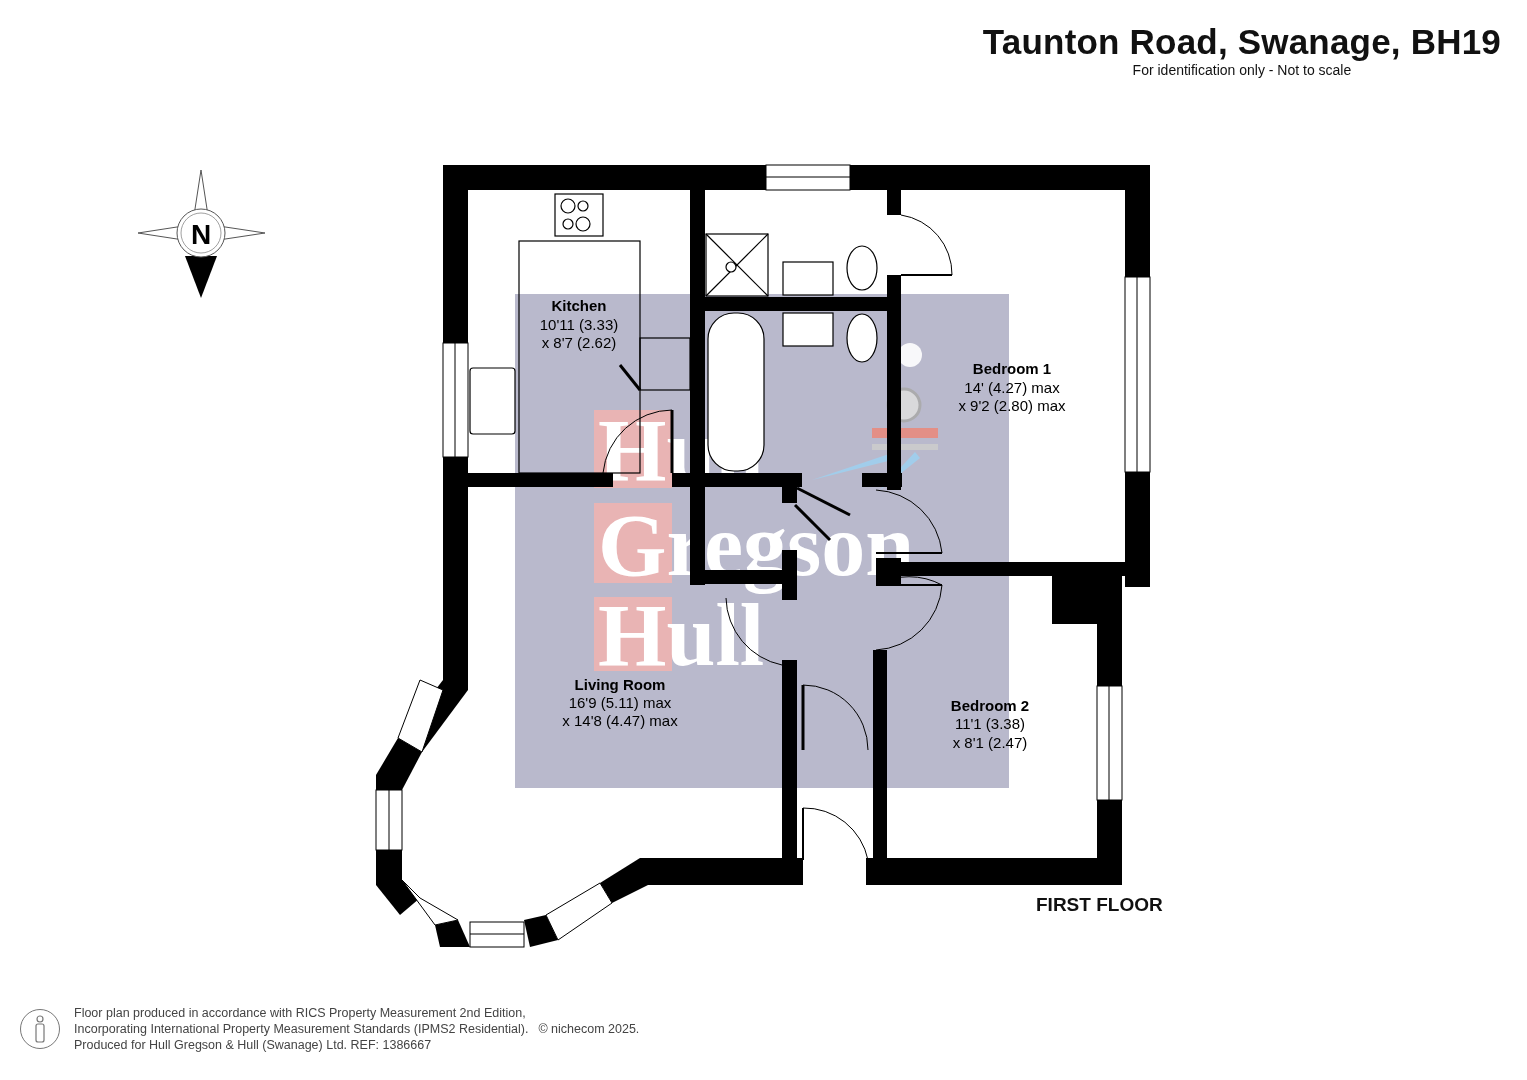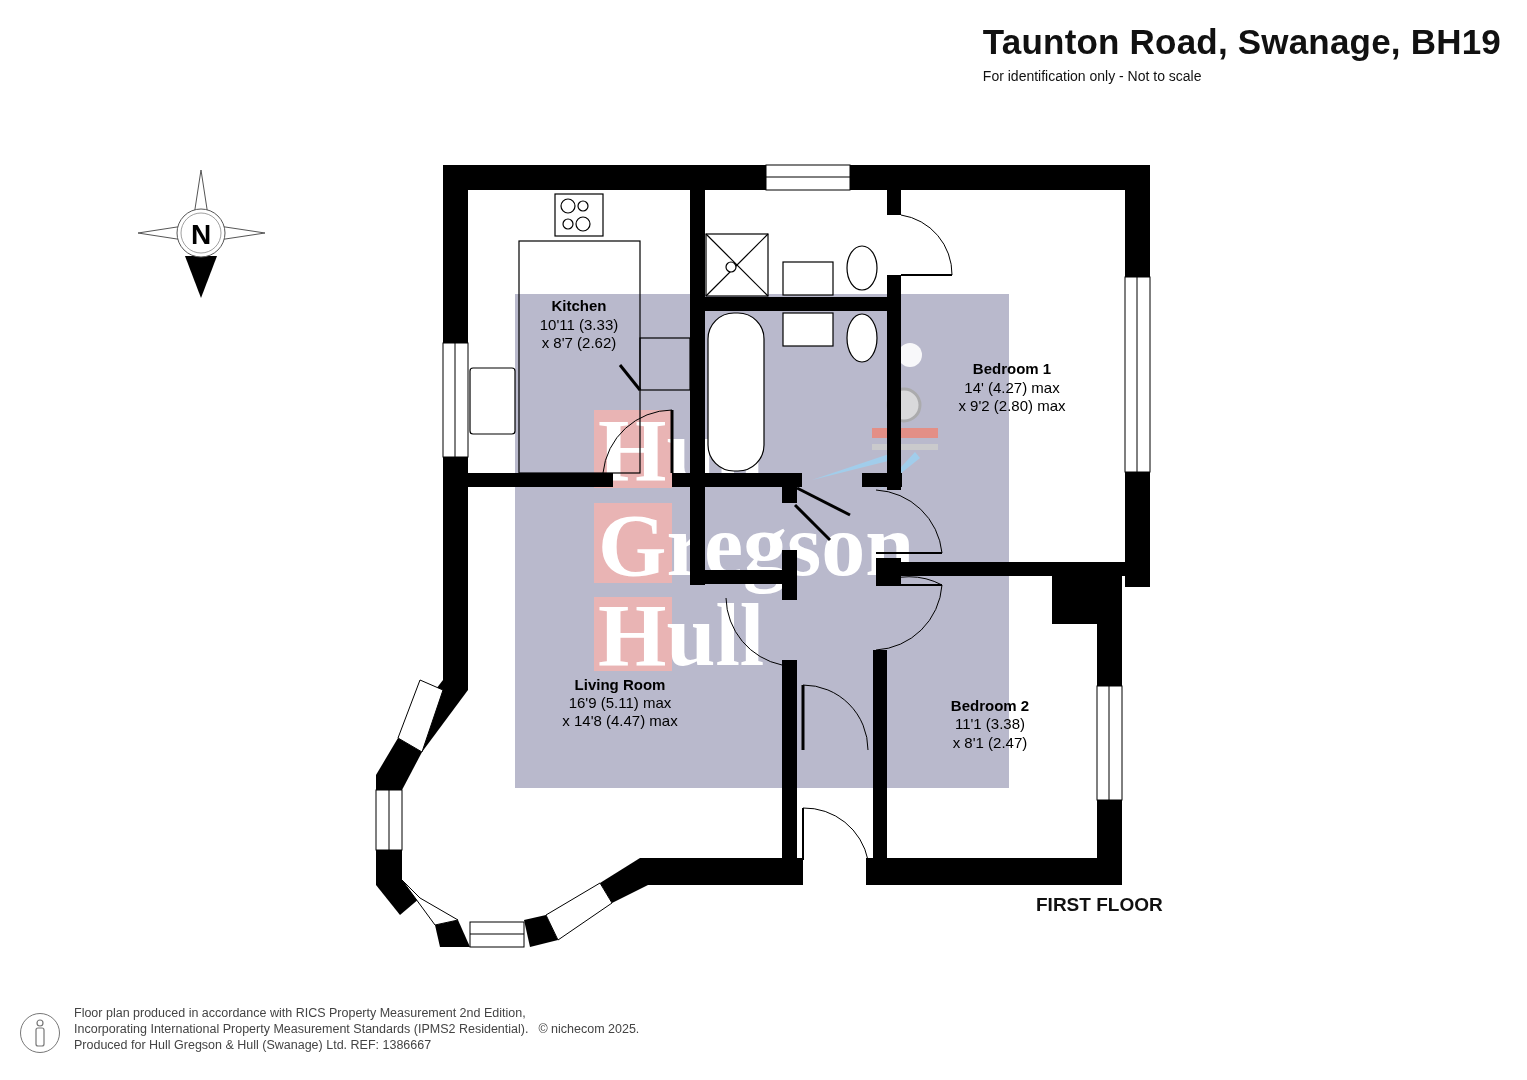--- a/index.html
+++ b/index.html
@@ -1,26 +1,26 @@
 <!DOCTYPE html>
 <html><head>
 <meta charset="utf-8">
 <style>
   html, body { margin:0; padding:0; background:#ffffff; }
   body { width:1527px; height:1080px; position:relative; overflow:hidden; font-family:"Liberation Sans", sans-serif; color:#111; }
-  .header { position:absolute; right:26px; top:22px; text-align:left; }
+  .header { position:absolute; right:26px; top:22px; text-align:center; }
   .title { font-size:35px; font-weight:bold; letter-spacing:0.2px; line-height:40px; }
   .area { font-size:20px; margin-top:10px; line-height:24px; }
-  .note { font-size:14px; margin-top:6px; line-height:16px; }
+  .note { font-size:14px; line-height:16px; }
   svg.plan { position:absolute; left:0; top:0; }
   .room-label { font-family:"Liberation Sans", sans-serif; }
   .room-name { font-weight:bold; font-size:15px; }
   .room-dim { font-size:15px; }
   .floor-label { position:absolute; left:1036px; top:894px; font-size:19px; font-weight:bold; }
-  .footer { position:absolute; left:20px; top:1005px; display:flex; align-items:flex-end; }
+  .footer { position:absolute; left:20px; top:1005px; display:flex; align-items:center; }
   .footer .person { width:38px; height:38px; border:1.5px solid #777; border-radius:50%; position:relative; margin-right:14px; }
   .footer .lines { font-size:12.5px; color:#444; line-height:16px; }
   .footer .copy { margin-left:10px; }
 </style>
 </head>
 <body>
 
 <div class="header">
   <div class="title">Taunton Road, Swanage, BH19</div>
   <div class="note">For identification only - Not to scale</div>

